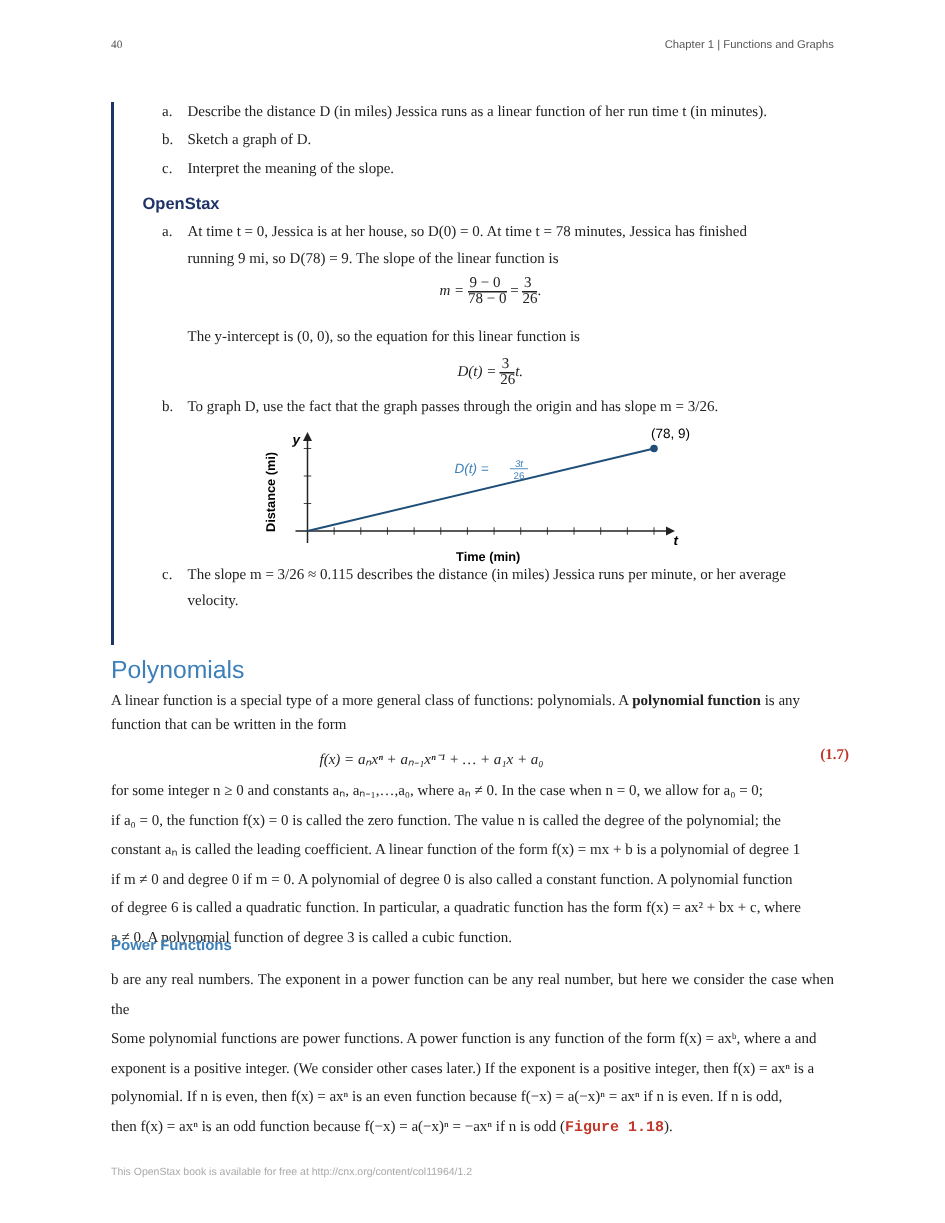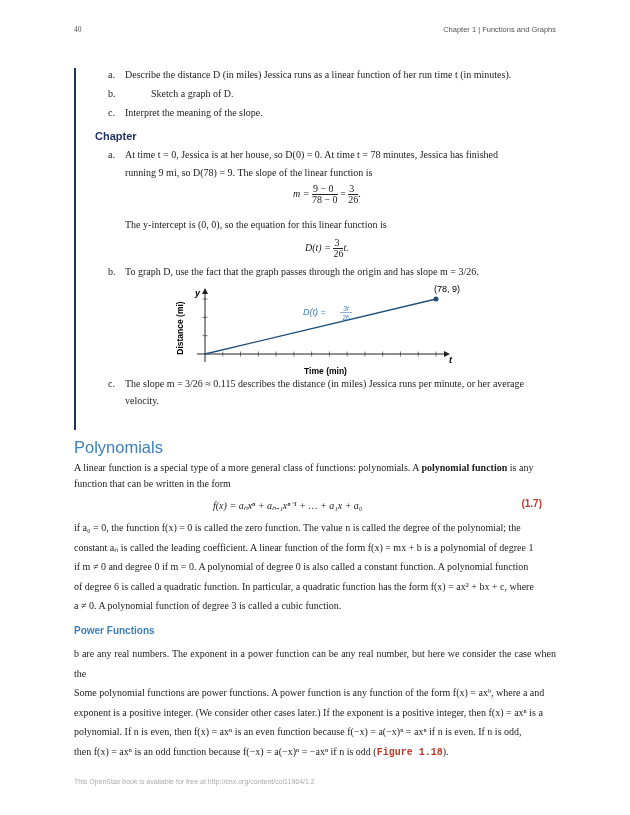--- a/index.html
+++ b/index.html
@@ -6,46 +6,46 @@
   body { width:630px; height:815px; position:relative; overflow:hidden;
          font-family:"Liberation Serif", serif; color:#222; }
   .hdr { position:absolute; top:25px; font-size:7.5px; color:#555; font-family:"Liberation Sans", sans-serif; }
   .example-bar { position:absolute; left:74px; top:68px; width:2px; height:362px; background:#1f3466; }
   .p { position:absolute; font-size:10px; line-height:19px; }
   .lbl { position:absolute; font-size:10px; }
   i, .m { font-style:italic; }
   .h-sol { position:absolute; left:95px; top:130px; font-size:11px; font-weight:bold; color:#1f3466; font-family:"Liberation Sans", sans-serif; }
   .h-poly { position:absolute; left:74px; top:438px; font-size:16.5px; color:#3d7fb8; font-family:"Liberation Sans", sans-serif; }
   .h-pow { position:absolute; left:74px; top:625px; font-size:10px; font-weight:bold; color:#3d7fb8; font-family:"Liberation Sans", sans-serif; }
-  .eqnum { position:absolute; right:88px; font-size:10px; color:#c0392b; font-weight:bold; font-family:Liberation Sans, sans-serif; }
+  .eqnum { position:absolute; right:64px; font-size:10px; color:#c0392b; font-weight:bold; font-family:Liberation Serif, serif; }
   .fig { color:#c0392b; font-weight:bold; font-family:Liberation Mono, monospace; }
   .footer { position:absolute; left:74px; top:778px; font-size:7px; color:#aaa; font-family:"Liberation Sans", sans-serif; }
   .frac { display:inline-block; vertical-align:middle; text-align:left; font-size:10px; line-height:10px; }
   .frac span { display:block; }
   .frac .num { border-bottom:1px solid #222; padding:0 1px; }
   .just { text-align:justify; text-align-last:left; }
 </style>
 </head>
 <body>
 
 <div class="hdr" style="left:74px;font-family:Liberation Serif, serif;">40</div>
 <div class="hdr" style="right:74px;margin-left:48px;">Chapter 1 | Functions and Graphs</div>
 
 <div class="example-bar"></div>
 
 <div>
   <div class="lbl" style="left:108px;top:69px;">a.</div>
   <div class="lbl" style="left:125px;top:69px;">Describe the distance D (in miles) Jessica runs as a linear function of her run time t (in minutes).</div>
   <div class="lbl" style="left:108px;top:88px;">b.</div>
-  <div class="lbl" style="left:125px;top:88px;margin-left:26px;">Sketch a graph of D.</div>
+  <div class="lbl" style="left:125px;top:88px;">Sketch a graph of D.</div>
   <div class="lbl" style="left:108px;top:107px;">c.</div>
   <div class="lbl" style="left:125px;top:107px;">Interpret the meaning of the slope.</div>
 </div>
 
-<div class="h-sol">Chapter</div>
+<div class="h-sol">OpenStax</div>
 
 <div class="lbl" style="left:108px;top:149px;">a.</div>
 <div class="lbl just" style="left:125px;top:149px;width:412px;">At time t = 0,  Jessica is at her house, so D(0) = 0. At time t = 78 minutes, Jessica has finished</div>
 <div class="lbl" style="left:125px;top:167px;">running 9 mi, so D(78) = 9. The slope of the linear function is</div>
 
 <div style="position:absolute;left:293px;top:184px;font-size:10px;">
   <span class="m">m =</span>
   <span class="frac"><span class="num">9 − 0</span><span>78 − 0</span></span>
   <span>=</span>
   <span class="frac"><span class="num">3</span><span>26</span></span><span>.</span>
@@ -100,20 +100,21 @@
 <div class="lbl" style="left:108px;top:378px;">c.</div>
 <div class="lbl just" style="left:125px;top:378px;width:412px;">The slope m = 3/26 ≈ 0.115 describes the distance (in miles) Jessica runs per minute, or her average</div>
 <div class="lbl" style="left:125px;top:395px;">velocity.</div>
 
 <div class="h-poly">Polynomials</div>
 <div class="p" style="left:74px;top:460px;width:482px;line-height:16px;"><span>A linear function is a special type of a more general class of functions: polynomials. A </span><b>polynomial function</b><span> is any function that can be written in the form</span></div>
 <div class="lbl m" style="left:213px;top:498px;">f(x) = aₙxⁿ + aₙ₋₁xⁿ⁻¹ + … + a₁x + a₀</div>
 <div class="eqnum" style="top:498px;">(1.7)</div>
 
 <div id="poly-para" style="position:absolute;left:74px;top:518px;width:482px;font-size:10px;line-height:19.5px;">
+  <div class="just">for some integer n ≥ 0 and constants aₙ, aₙ₋₁,…,a₀,  where aₙ ≠ 0. In the case when n = 0,  we allow for a₀ = 0;</div>
   <div class="just">if a₀ = 0,  the function f(x) = 0 is called the zero function. The value n is called the degree of the polynomial; the</div>
   <div class="just">constant aₙ is called the leading coefficient. A linear function of the form f(x) = mx + b is a polynomial of degree 1</div>
   <div class="just">if m ≠ 0 and degree 0 if m = 0. A polynomial of degree 0 is also called a constant function. A polynomial function</div>
   <div class="just">of degree 6 is called a quadratic function. In particular, a quadratic function has the form f(x) = ax² + bx + c,  where</div>
   <div>a ≠ 0. A polynomial function of degree 3 is called a cubic function.</div>
 </div>
 
 <div class="h-pow">Power Functions</div>
 <div style="position:absolute;left:74px;top:644px;width:482px;font-size:10px;line-height:19.5px;">
   <div class="just">b are any real numbers. The exponent in a power function can be any real number, but here we consider the case when the</div>

